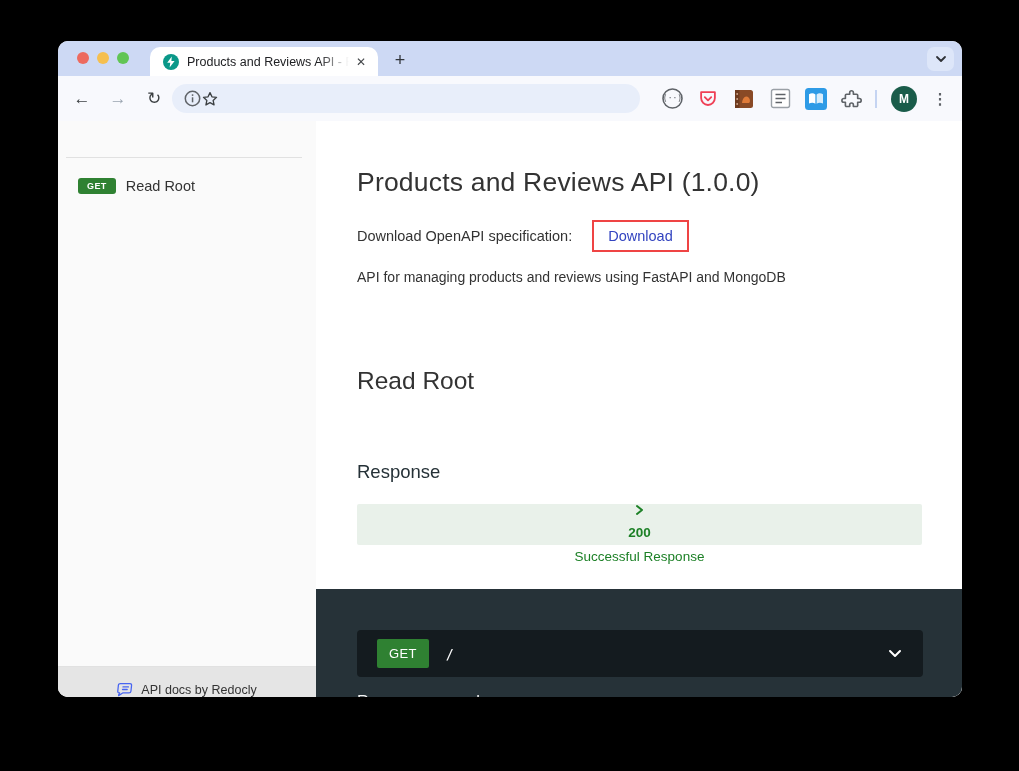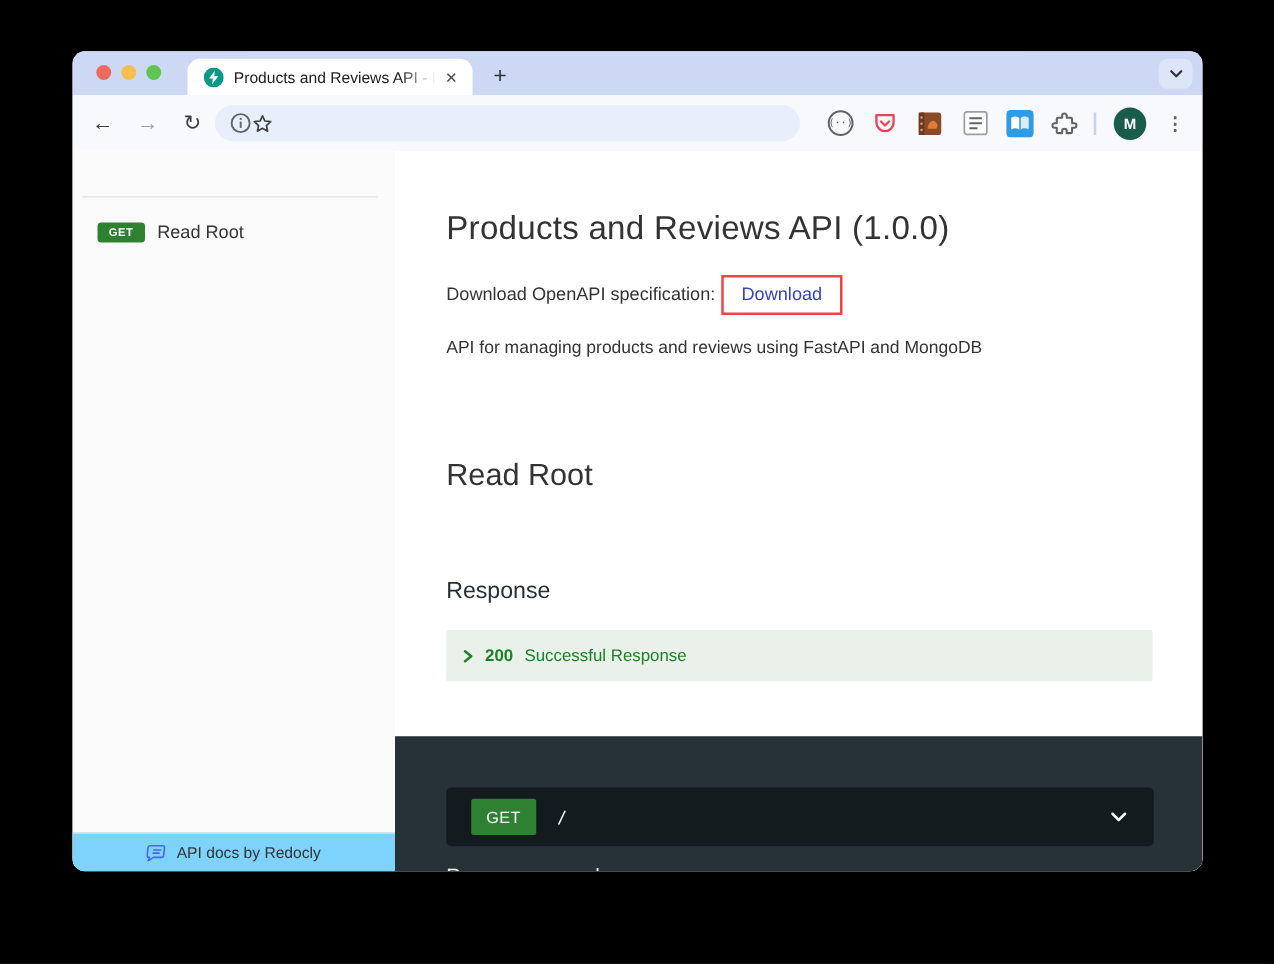--- a/index.html
+++ b/index.html
@@ -36,32 +36,32 @@
   
   .content { display:flex; height:576px; }
   .sidebar { width:258px; background:#fafafa; position:relative; flex:none; }
   .search-row { position:absolute; top:13px; left:20px; right:16px; display:flex; align-items:center; gap:8px; }
   .search-input { border:none; background:transparent; outline:none; width:100%; font-size:13.5px; font-weight:700; color:#333; font-family:"Liberation Sans", sans-serif; }
   .search-input::placeholder { color:#3a3a3a; opacity:1; }
   .search-underline { position:absolute; top:36px; left:8px; right:14px; height:1px; background:#e1e1e1; }
   .side-item { position:absolute; top:52px; left:20px; right:0; height:26px; display:flex; align-items:center; gap:10px; cursor:pointer; }
   .method-badge { background:#2f8132; color:#fff; font-size:9px; font-weight:700; letter-spacing:.4px; padding:3px 9px; border-radius:3px; }
   .side-label { font-size:14.5px; color:#333; }
-  .side-footer { position:absolute; bottom:0; left:0; right:0; height:31px; background:#7dd3fc; border-top:1px solid #e1e1e1; display:flex; align-items:center; justify-content:center; gap:7px; cursor:pointer; }
+  .side-footer { position:absolute; bottom:0; left:0; right:0; height:31px; background:#e5e5e5; border-top:1px solid #e1e1e1; display:flex; align-items:flex-end; justify-content:center; gap:7px; cursor:pointer; }
   .footer-text { font-size:12.5px; color:#333; }
 
   .main { flex:1; background:#fff; position:relative; overflow:hidden; }
   .api-title { position:absolute; left:41px; top:46px; font-size:26.5px; font-weight:400; color:#333; letter-spacing:.2px; }
-  .dl-row { position:absolute; left:41px; top:100px; height:30px; display:flex; align-items:center; gap:5px; }
+  .dl-row { position:absolute; left:41px; top:100px; height:30px; display:flex; align-items:center; gap:20px; }
   .dl-label { font-size:14.5px; color:#333; }
   .dl-btn { border:2px solid #ef4444; background:#fff; color:#3344c0; font-size:14.5px; padding:6px 14px; font-family:"Liberation Sans", sans-serif; cursor:pointer; }
   .api-desc { position:absolute; left:41px; top:148px; font-size:14px; color:#333; }
   .op-title { position:absolute; left:41px; top:246px; font-size:24.5px; font-weight:400; color:#333; }
   .resp-h { position:absolute; left:41px; top:340px; font-size:18.5px; font-weight:400; color:#253137; }
-  .resp-row { position:absolute; left:41px; right:40px; top:383px; height:41px; background:#e9f1ea; border-radius:2px; display:flex; align-items:center; padding:0 13px; gap:9px; cursor:pointer; }
+  .resp-row { position:absolute; left:41px; right:40px; top:383px; height:41px; background:#e9f1ea; border-radius:2px; display:flex; align-items:center; padding:0 13px; gap:9px; cursor:pointer;flex-direction:column; }
   .resp-code { font-size:13.5px; font-weight:700; color:#1d8127; }
   .resp-label { font-size:13.5px; color:#1d8127; }
 
   .dark-section { position:absolute; left:0; right:0; top:468px; height:108px; background:#263238; overflow:hidden; }
   .get-bar { position:absolute; left:41px; right:39px; top:41px; height:47px; background:#141b1f; border-radius:4px; display:flex; align-items:center; padding:0 21px 0 20px; cursor:pointer; }
   .get-badge { background:#2f8132; color:#fff; font-size:13px; font-weight:400; padding:7px 12px; border-radius:2px; letter-spacing:.3px; }
   .get-path { color:#fff; font-family:"DejaVu Sans Mono", monospace; font-size:13.5px; margin-left:17px; flex:1; }
   .samples-h { position:absolute; left:41px; top:103px; color:#f5f5f5; font-size:16.5px; font-weight:400; }
 
   svg { display:block; }

